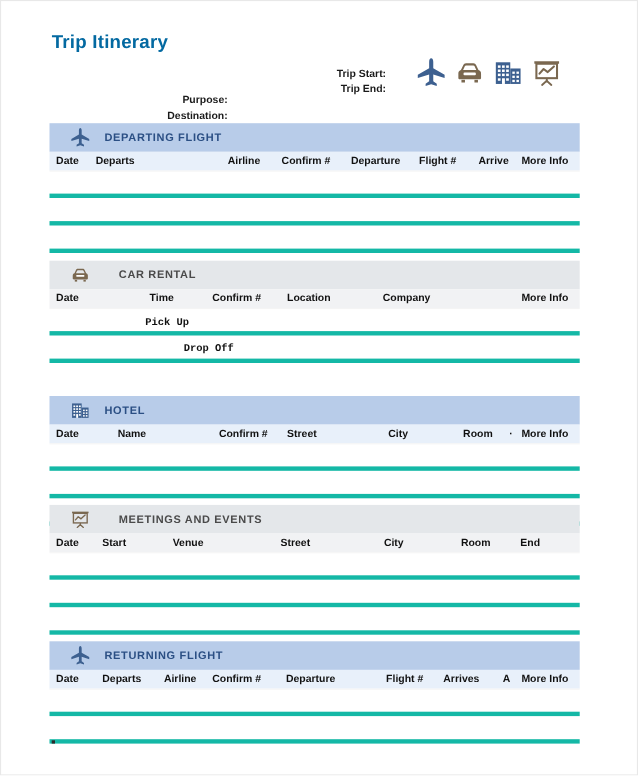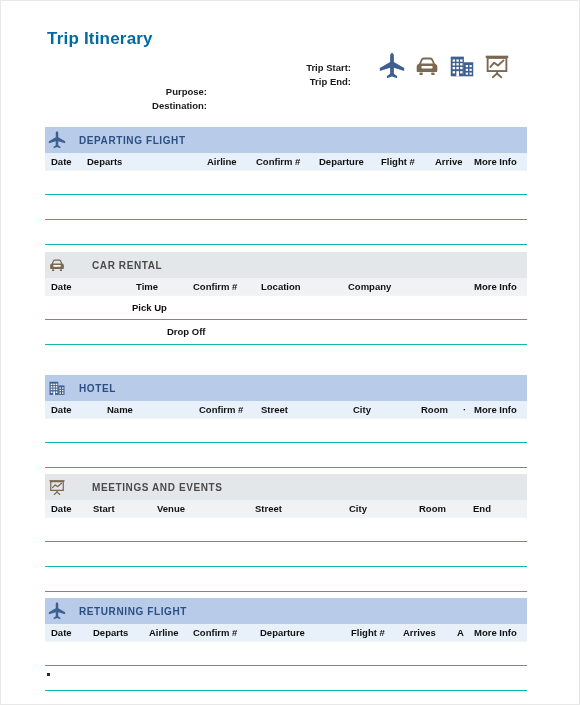--- a/index.html
+++ b/index.html
@@ -60,22 +60,21 @@
   }
   .icon-strip svg { display:block; }
 
   
   .section { position:absolute; left:44px; width:482px; }
 
   .sec-head {
     display:flex;
     align-items:center;
     height:26px;
-    padding-left:0;
-    margin-top:15px;
+    padding-left:16px;
   }
   .sec-head.blue { background:#b8cce9; }
   .sec-head.gray { background:#e4e7ea;gap:13px; }
   .sec-head .sec-icon { width:24px; display:flex; align-items:center; justify-content:center; }
   .sec-head .sec-title {
     margin-left:10px;
     font-size:10px;
     font-weight:bold;
     letter-spacing:.6px;
   }
@@ -95,21 +94,22 @@
     font-size:9.5px;
     font-weight:bold;
     color:#111111;
     white-space:nowrap;
   }
 
   .rows { position:relative; }
   .row {
     position:relative;
     height:25px;
-    border-bottom:1px solid #14b8a6;
+    border-bottom:4px solid #14b8a6;
+    font-family:Liberation Mono, monospace;
   }
   .row.first { border-top:1px solid #f4f4f4; }
   .row .cell {
     position:absolute;
     top:6px;
     font-size:9.5px;
     font-weight:bold;
     color:#111111;
     white-space:nowrap;
   }

